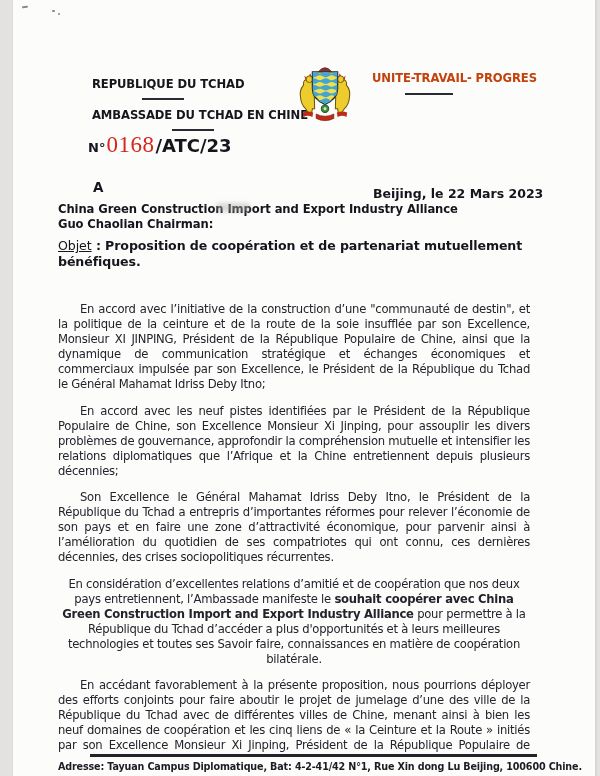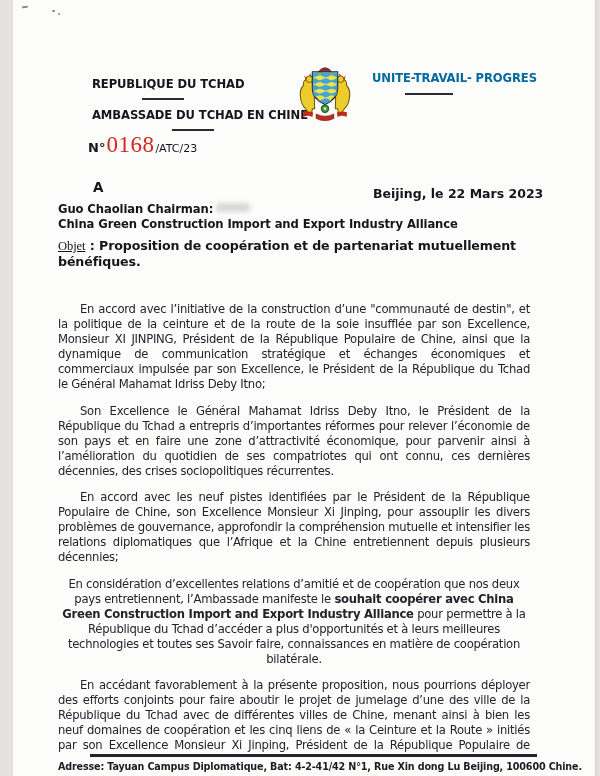--- a/index.html
+++ b/index.html
@@ -12,43 +12,43 @@
   .s1{left:22px;top:6px;width:6px;height:2px;transform:rotate(-8deg);}
   .s2{left:52px;top:10px;width:3px;height:2px;}
   .s3{left:58px;top:13px;width:2px;height:2px;}
 
   
   .hdr-left{position:absolute;left:92px;top:69px;color:#15151d;margin-top:8px;}
   .hdr-line{font-weight:bold;font-size:11.6px;letter-spacing:-0.1px;white-space:nowrap;}
   .hdr-rule{height:2px;background:#2a2a33;}
   .rule-a{width:42px;margin:7px 0 8px 50px;}
   .rule-b{width:42px;margin:7px 0 0 80px;}
-  .hdr-right{position:absolute;left:372px;top:71px;color:#0369a1;}
+  .hdr-right{position:absolute;left:372px;top:71px;color:#c2410c;}
   .rule-c{width:48px;margin:8px 0 0 33px;}
   .emblem{position:absolute;left:288px;top:62px;}
 
   
   .ref{position:absolute;left:88px;top:133px;display:flex;align-items:baseline;color:#15151d;}
   .ref-pre{font-weight:bold;font-size:13px;}
   .ref-num{font-family:"Liberation Serif","DejaVu Serif",serif;font-size:23px;color:#d3261d;
            letter-spacing:0.5px;line-height:1;margin:0 1px;}
-  .ref-suf{font-weight:normal;font-size:11px;}
+  .ref-suf{font-weight:bold;font-size:18px;}
   .date{position:absolute;left:373px;top:141px;font-weight:bold;font-size:12.5px;color:#15151d;white-space:nowrap;margin-top:45px;}
 
   
   .to-a{position:absolute;left:93px;top:179px;font-weight:bold;font-size:13.5px;color:#15151d;}
   .recipient{position:absolute;left:58px;top:202px;font-weight:bold;font-size:11.6px;
              line-height:14.5px;color:#15151d;letter-spacing:-0.1px;}
   .smudge{position:absolute;left:216px;top:203px;width:34px;height:9px;background:#adadaa;
           filter:blur(2px);opacity:.45;border-radius:3px;}
 
   
   .subject{position:absolute;left:58px;top:238px;width:490px;font-size:12.6px;line-height:16px;
            color:#15151d;letter-spacing:-0.1px;}
-  .subj-label{text-decoration:underline;font-weight:normal;font-family:Liberation Serif, serif;}
+  .subj-label{text-decoration:underline;font-weight:normal;}
   .subj-colon,.subj-text{font-weight:bold;}
 
   
   .body{position:absolute;left:58px;top:302px;width:490px;height:452px;overflow:hidden;
         font-size:11.6px;line-height:15.1px;color:#23232c;letter-spacing:-0.25px;}
   .body p{margin:0 18px 11px 0;}
   .just{text-align:justify;text-indent:22px;}
   .noindent{text-align:center;text-indent:0;}
   .b{font-weight:bold;}
 
@@ -121,30 +121,30 @@
 
   <div class="ref">
     <span class="ref-pre">N°</span>
     <span class="ref-num">0168</span>
     <span class="ref-suf">/ATC/23</span>
   </div>
   <div class="date">Beijing, le 22 Mars 2023</div>
 
   <div class="to-a">A</div>
   <div class="recipient">
+    <div>China Green Construction Import and Export Industry Alliance</div>
     <div>Guo Chaolian Chairman:</div>
-    <div>China Green Construction Import and Export Industry Alliance</div>
   </div>
   <div class="smudge"></div>
 
   <div class="subject"><span class="subj-label">Objet</span><span class="subj-colon"> : </span><span class="subj-text">Proposition de coopération et de partenariat mutuellement bénéfiques.</span></div>
 
   <div class="body">
     <p class="just">En accord avec l’initiative de la construction d’une "communauté de destin", et la politique de la ceinture et de la route de la soie insufflée par son Excellence, Monsieur XI JINPING, Président de la République Populaire de Chine, ainsi que la dynamique de communication stratégique et échanges économiques et commerciaux impulsée par son Excellence, le Président de la République du Tchad le Général Mahamat Idriss Deby Itno;</p>
+    <p class="just">En accord avec les neuf pistes identifiées par le Président de la République Populaire de Chine, son Excellence Monsieur Xi Jinping, pour assouplir les divers problèmes de gouvernance, approfondir la compréhension mutuelle et intensifier les relations diplomatiques que l’Afrique et la Chine entretiennent depuis plusieurs décennies;</p>
     <p class="just">Son Excellence le Général Mahamat Idriss Deby Itno, le Président de la République du Tchad a entrepris d’importantes réformes pour relever l’économie de son pays et en faire une zone d’attractivité économique, pour parvenir ainsi à l’amélioration du quotidien de ses compatriotes qui ont connu, ces dernières décennies, des crises sociopolitiques récurrentes.</p>
-    <p class="just">En accord avec les neuf pistes identifiées par le Président de la République Populaire de Chine, son Excellence Monsieur Xi Jinping, pour assouplir les divers problèmes de gouvernance, approfondir la compréhension mutuelle et intensifier les relations diplomatiques que l’Afrique et la Chine entretiennent depuis plusieurs décennies;</p>
     <p class="noindent"><span>En considération d’excellentes relations d’amitié et de coopération que nos deux pays entretiennent, l’Ambassade manifeste le </span><span class="b">souhait coopérer avec China Green Construction Import and Export Industry Alliance</span><span> pour permettre à la République du Tchad d’accéder a plus d'opportunités et à leurs meilleures technologies et toutes ses Savoir faire, connaissances en matière de coopération bilatérale.</span></p>
     <p class="just">En accédant favorablement à la présente proposition, nous pourrions déployer des efforts conjoints pour faire aboutir le projet de jumelage d’une des ville de la République du Tchad avec de différentes villes de Chine, menant ainsi à bien les neuf domaines de coopération et les cinq liens de « la Ceinture et la Route » initiés par son Excellence Monsieur Xi Jinping, Président de la République Populaire de Chine, à</p>
   </div>
 
   <div class="foot-rule"></div>
   <div class="foot-text">Adresse: Tayuan Campus Diplomatique, Bat: 4-2-41/42 N°1, Rue Xin dong Lu Beijing, 100600 Chine.</div>
 </div>
 
 </body></html>

